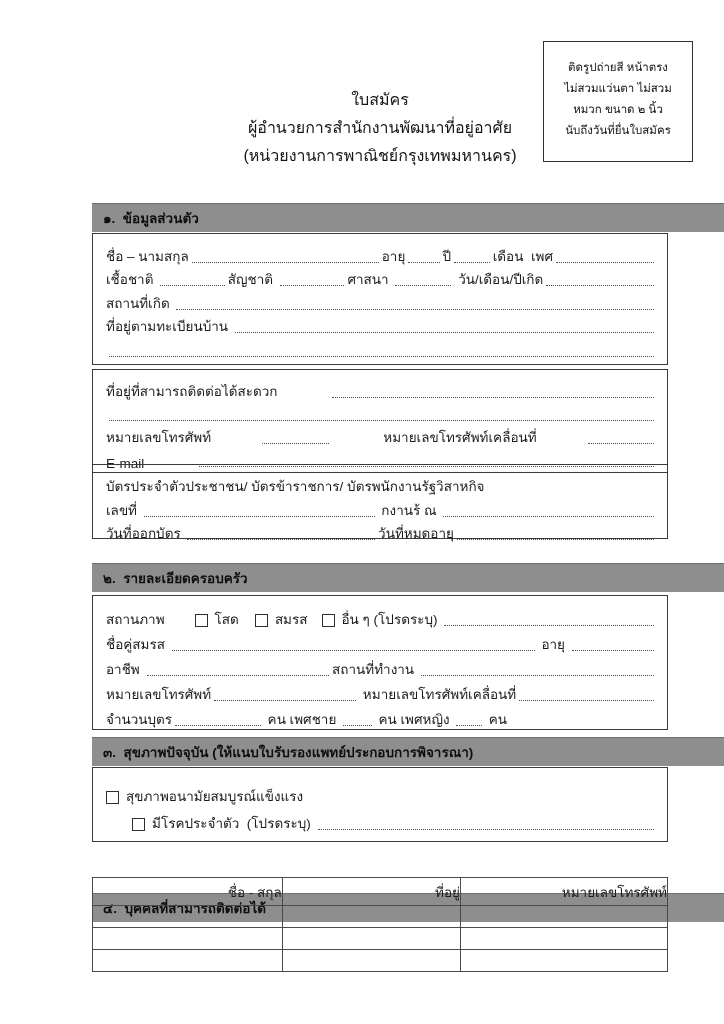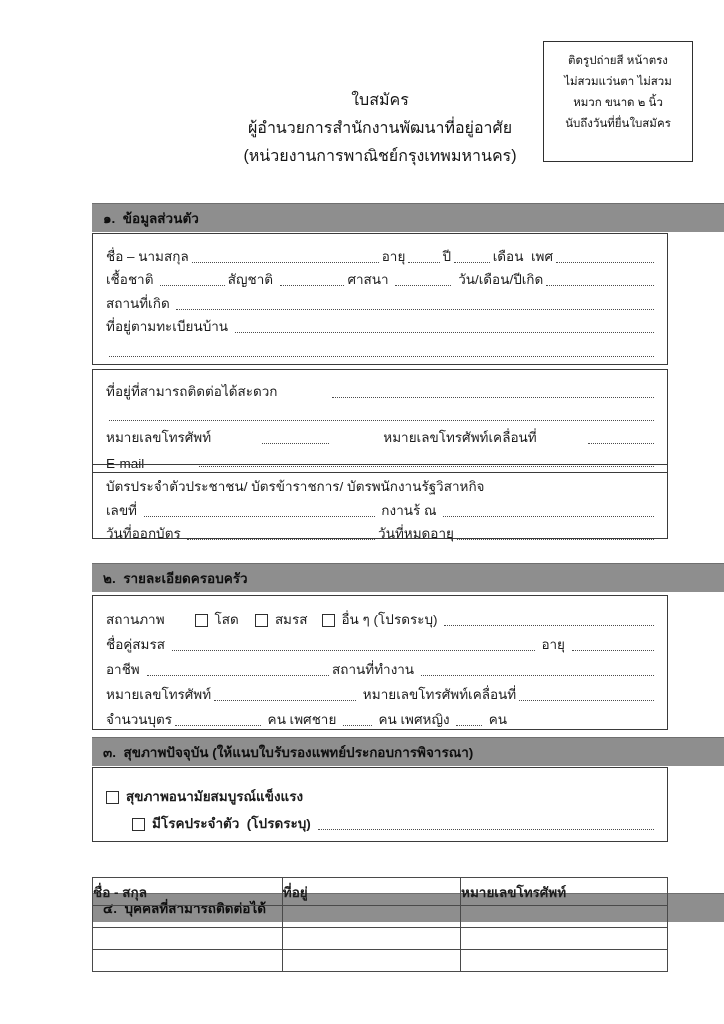--- a/index.html
+++ b/index.html
@@ -6,21 +6,21 @@
   .page{
     position:relative;width:724px;height:1024px;background:#ffffff;overflow:hidden;
     font-family:"Liberation Sans","DejaVu Sans",sans-serif;color:#1c1c1c;
   }
   
   .title-block{position:absolute;left:92px;width:576px;top:86px;text-align:center;
     font-size:16px;line-height:28px;color:#161616;}
   
   .photo-box{position:absolute;left:543px;top:41px;width:150px;height:121px;
     border:1.6px solid #2f2f2f;box-sizing:border-box;text-align:center;
-    font-size:11.5px;line-height:21px;padding-top:8px;color:#141414;}
+    font-size:11.5px;line-height:21px;padding-top:15px;color:#141414;}
   
   .bar{position:absolute;left:92px;width:696px;height:29px;box-sizing:border-box;
     background:#8e8e8e;color:#0e0e0e;font-weight:700;font-size:13.5px;
     line-height:29px;padding-left:11px;white-space:pre;border-top:1px solid #6f6f6f;}
   .fbox{position:absolute;left:92px;width:576px;box-sizing:border-box;
     border:1.5px solid #3b3b3b;padding:9px 10px 0 13px;font-size:13.5px;}
   .fline{display:flex;align-items:flex-end;}
   .t{white-space:pre;}
   .dots{border-bottom:1.5px dotted #4b4b4b;margin:0 3px 4px 3px;min-width:8px;height:1px;align-self:flex-end;}
   .gap{flex-grow:0;flex-shrink:0;}
@@ -31,29 +31,29 @@
   .blk-personal-info-box{top:233px;height:132px;}
   .blk-personal-info-box .fline{height:23.6px;}
   .blk-contact-address-box{top:369px;height:104px;}
   .blk-contact-address-box .fline{height:23px;gap:48px;}
   .blk-id-card-box{top:464px;height:75px;}
   .blk-id-card-box .fline{height:23.3px;}
   .blk-section-2-bar{top:563px;}
   .blk-family-box{top:595px;height:135px;}
   .blk-family-box .fline{height:25px;}
   .blk-section-3-bar{top:737px;}
-  .blk-health-box{top:767px;height:75px;padding-top:12px;font-weight:bold;}
+  .blk-health-box{top:767px;height:75px;padding-top:12px;}
   .blk-health-box .fline{height:27px;}
   .blk-section-4-bar{top:893px;}
   
   .ctable{position:absolute;left:92px;top:877px;width:576px;border-collapse:collapse;
     font-size:13.5px;color:#1c1c1c;}
   .ctable th,.ctable td{border:1px solid #4a4a4a;padding:0;}
   .ctable{border:1.5px solid #3b3b3b;}
-  .ctable th{height:27px;font-weight:700;text-align:left;vertical-align:middle;}
+  .ctable th{height:27px;font-weight:400;text-align:right;vertical-align:middle;}
   .ctable td{height:21px;}
   .col-1{width:33%;} .col-2{width:31%;} .col-3{width:36%;}
 </style>
 </head>
 <body>
 
 <div class="page">
 
   <div class="title-block">
     <div>ใบสมัคร</div>

